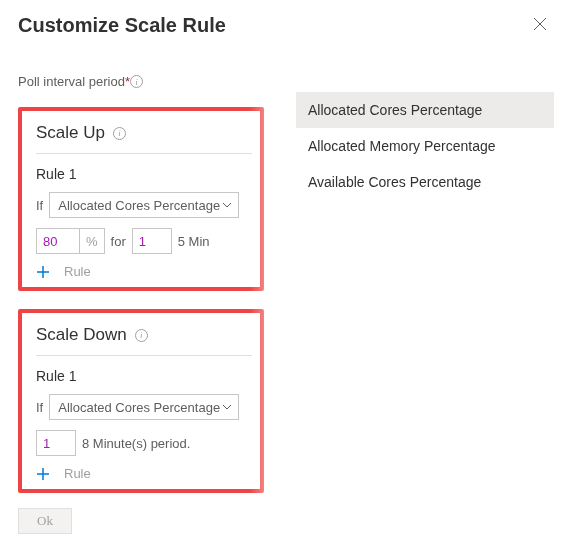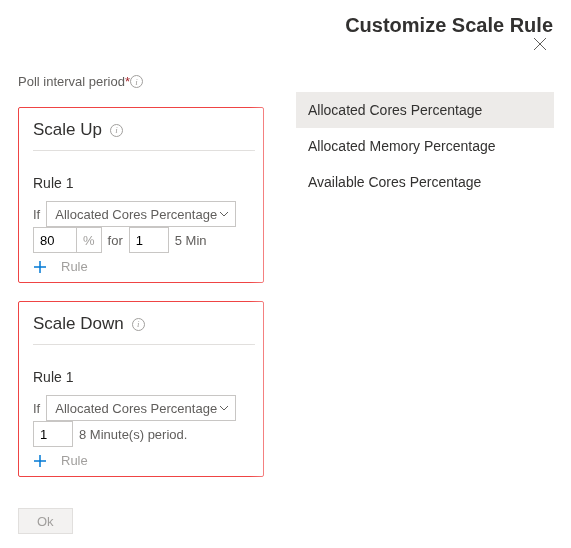--- a/index.html
+++ b/index.html
@@ -21,21 +21,20 @@
       flex-direction: column;
     }
     .header {
       position: absolute;
       top: 14px;
       left: 18px;
       right: 18px;
       display: flex;
       align-items: flex-end;
       justify-content: space-between;
-      flex-direction: column;
     }
     .title {
       font-size: 20px;
       font-weight: 600;
       color: #323130;
     }
     .close-btn {
       width: 20px;
       height: 20px;
       cursor: pointer;
@@ -52,44 +51,44 @@
       gap: 0;
     }
     .req { color: #a4262c; }
     .info-icon {
       width: 13px; height: 13px;
       display: inline-flex; align-items: center; justify-content: center;
       border: 1px solid #a19f9d; border-radius: 50%;
       font-size: 9px; color: #a19f9d; font-style: italic; font-family: serif;
     }
     .section {
-      border: 1px solid #ef4444;
+      border: 4px solid #ef4444;
       border-radius: 2px;
       margin-top: 18px;
       padding: 12px 8px 8px 14px;
     }
     .section-title-row {
       display: flex; align-items: center; gap: 8px;
       border-bottom: 1px solid #e1dfdd;
       padding-bottom: 10px;
       margin-bottom: 12px;
     }
     .section-title {
       font-size: 17px;
       font-weight: 400;
       color: #323130;
     }
     .rule-label {
       font-size: 14px;
       color: #323130;
       margin-bottom: 10px;
-      margin-top: 24px;
     }
     .rule-line {
       display: flex; align-items: center; gap: 6px;
+      margin-bottom: 10px;
       flex-wrap: nowrap;
       font-size: 13px;
       color: #605e5c;
     }
     .if-text { color: #605e5c; }
     .select-box {
       border: 1px solid #c8c6c4;
       background: #fff;
       display: flex; align-items: center; justify-content: space-between;
       padding: 3px 6px 3px 8px;
@@ -99,21 +98,21 @@
       cursor: pointer;
     }
     .chevron {
       width: 10px; height: 10px;
       color: #605e5c;
     }
     .num-input {
       border: 1px solid #c8c6c4;
       height: 26px;
       padding: 2px 6px;
-      color: #000000;
+      color: #a21caf;
       font-size: 13px;
       width: 44px;
       text-align: left;
       background: #fff;
     }
     .pct-box {
       border: 1px solid #c8c6c4;
       border-left: none;
       height: 26px;
       display: inline-flex; align-items: center; justify-content: center;
@@ -138,20 +137,21 @@
       bottom: 14px;
       display: flex; gap: 10px;
     }
     .btn {
       border: 1px solid #c8c6c4;
       background: #fff;
       height: 26px;
       padding: 0 18px;
       font-size: 13px;
       cursor: pointer;
+      font-family: Liberation Serif, serif;
     }
     .btn-disabled {
       color: #a19f9d;
       background: #f3f2f1;
       border-color: #e1dfdd;
       cursor: default;
     }
     .dropdown-list {
       position: absolute;
       top: 92px;

